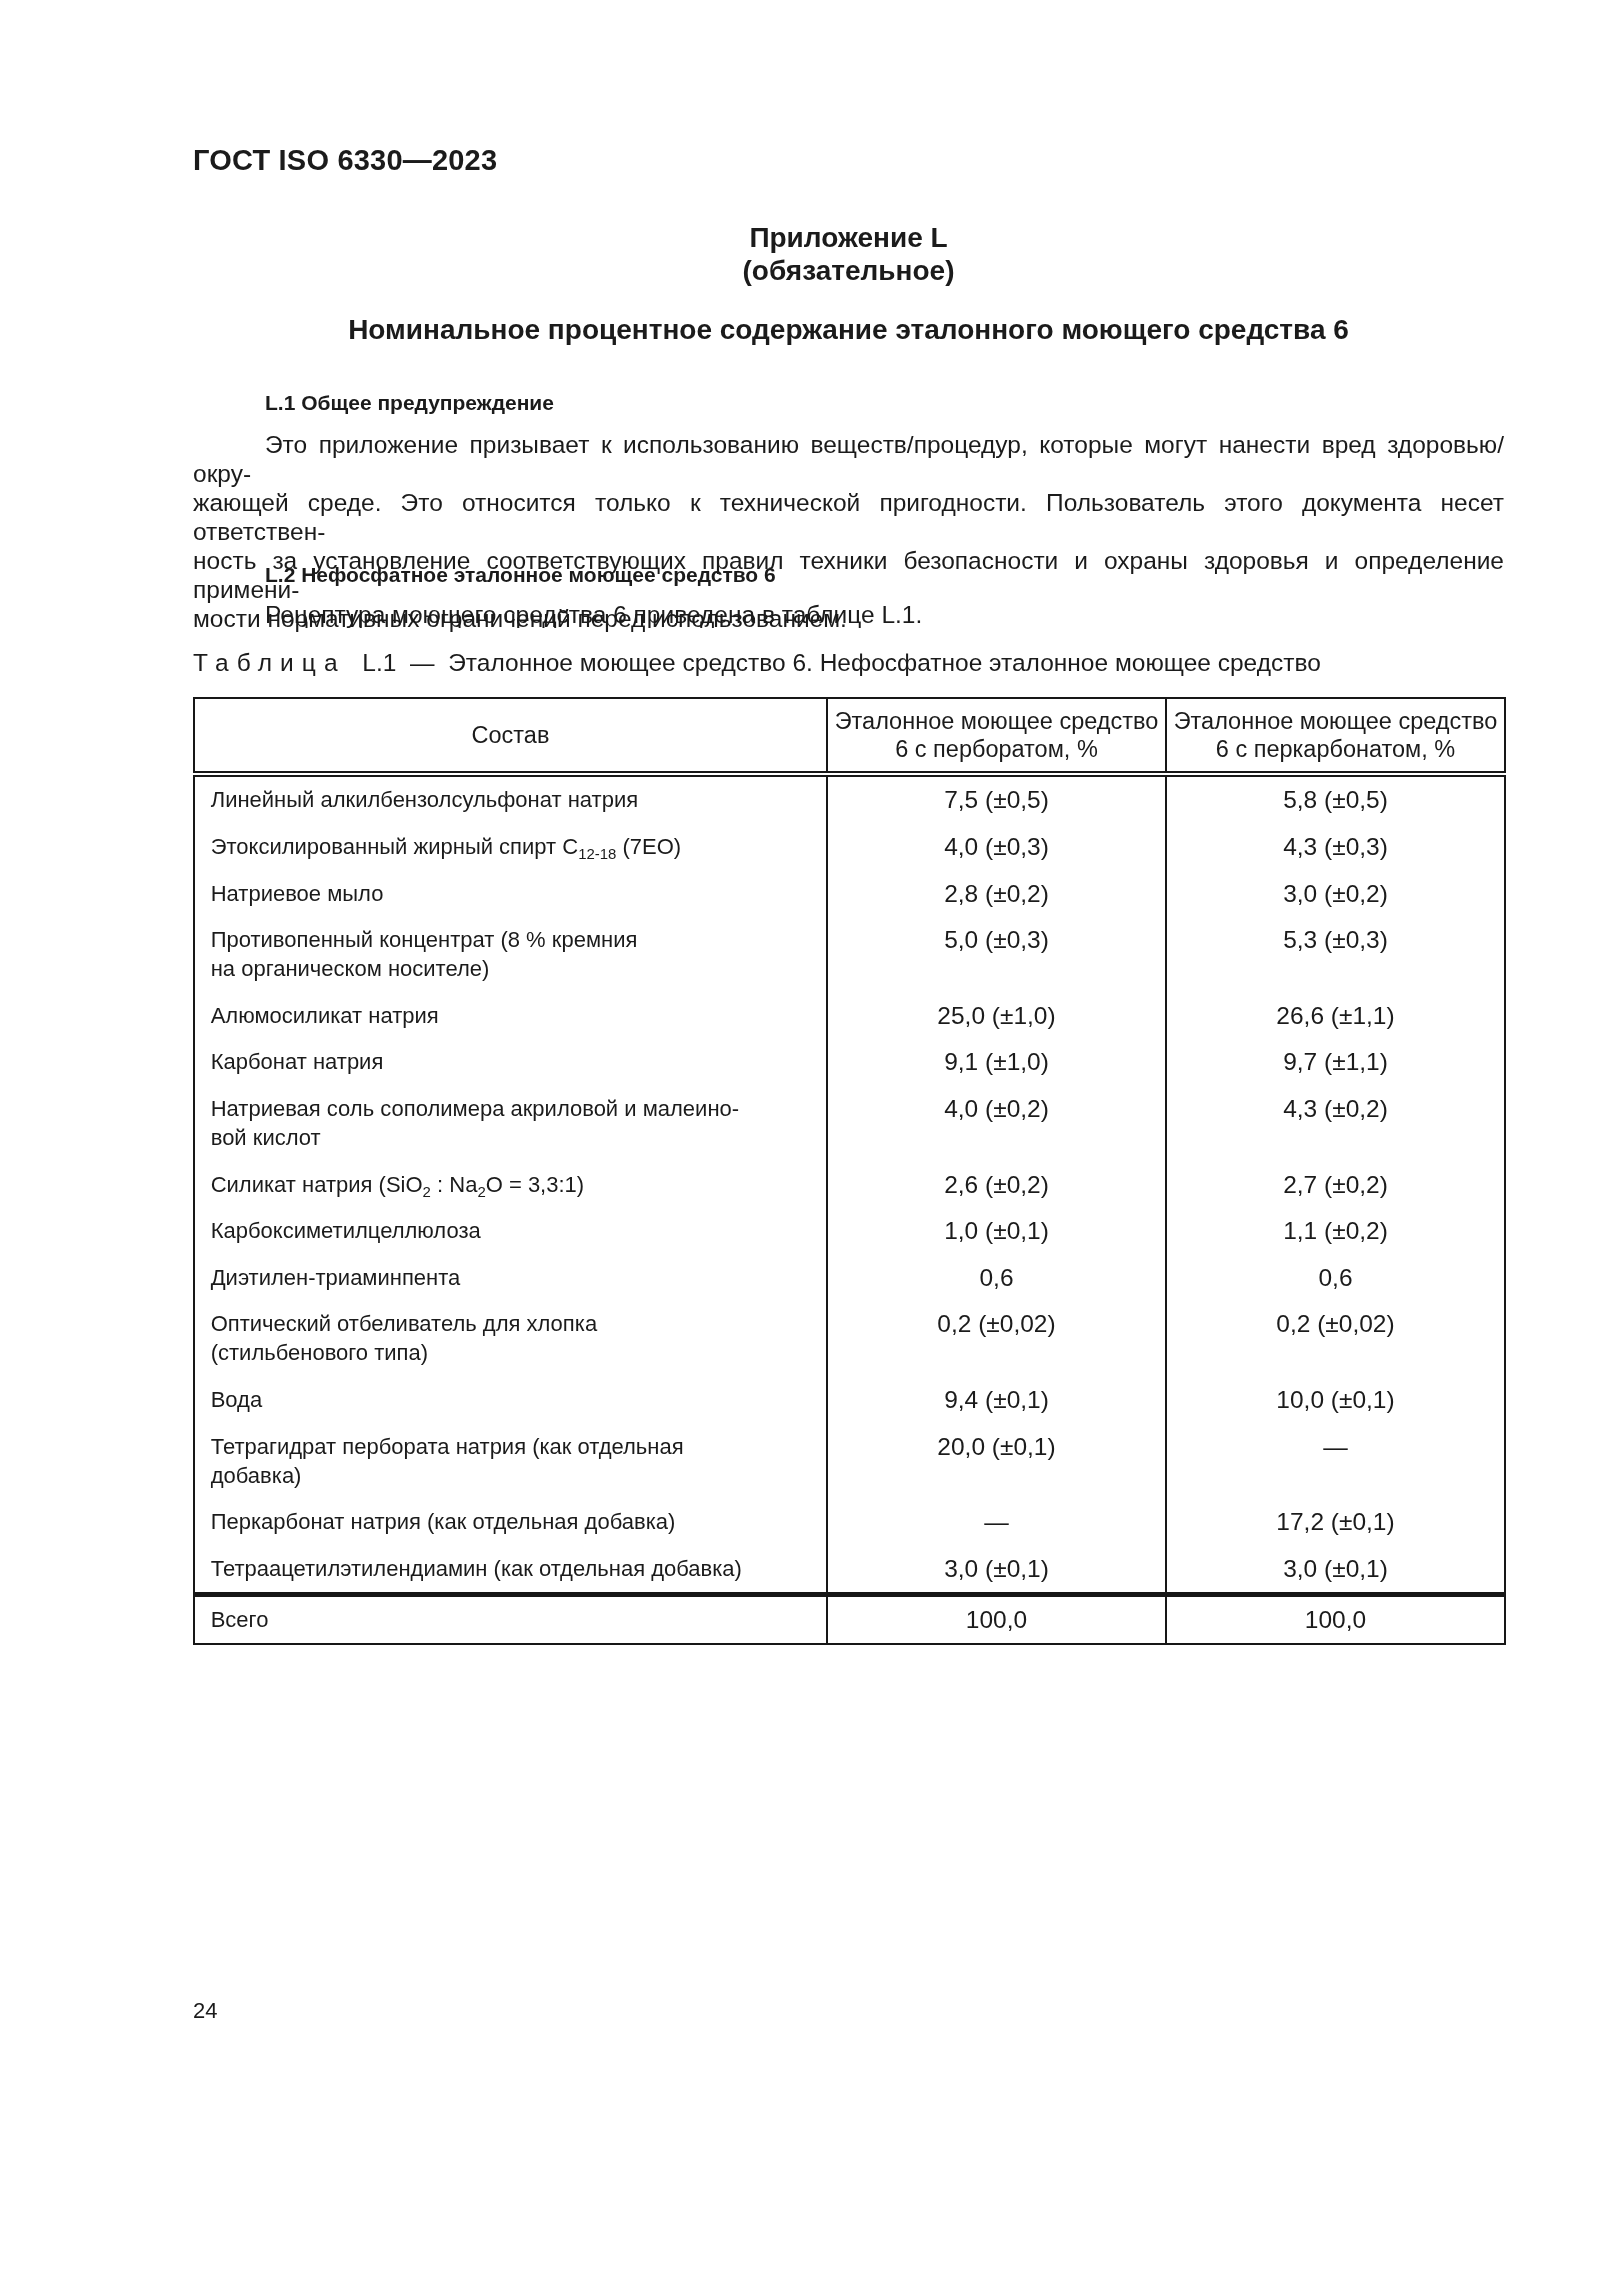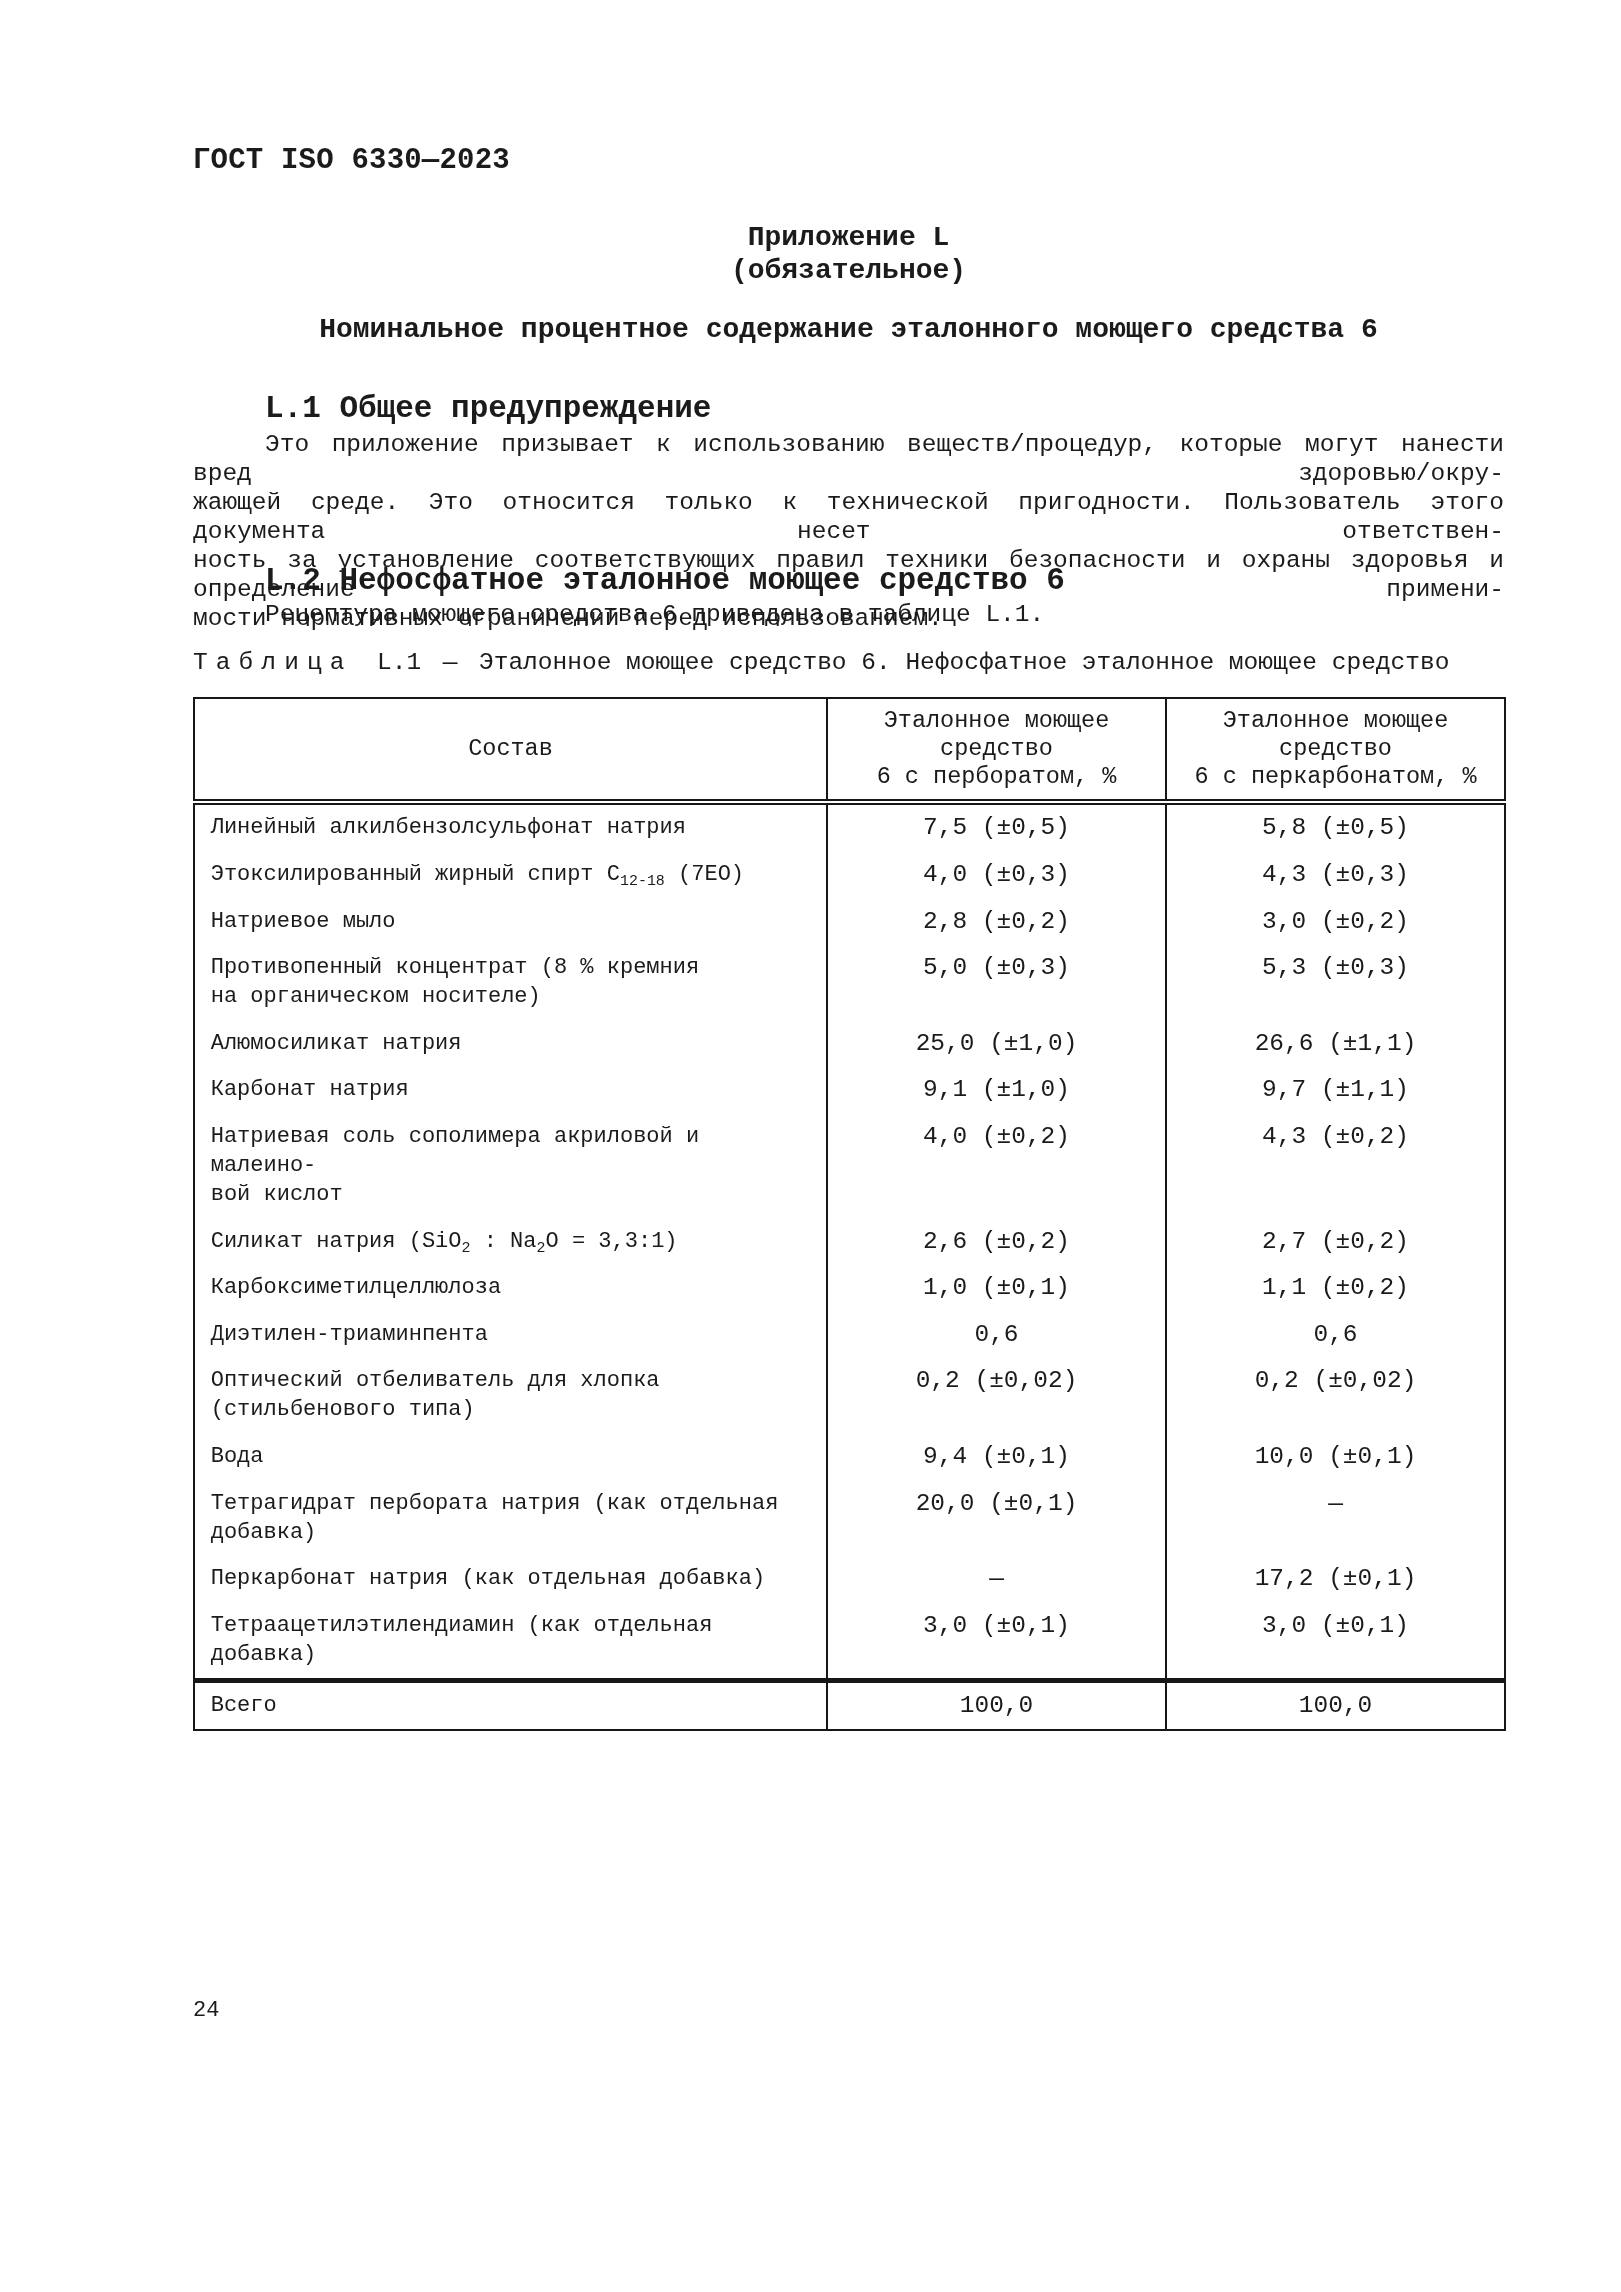--- a/index.html
+++ b/index.html
@@ -1,23 +1,23 @@
 <!DOCTYPE html>
 <html style="--text: #1b1b1b; --line: #171717; --bg: #ffffff;"><head>
 <meta charset="utf-8">
 <style>
   html,body{margin:0;padding:0;background:#e8e8e8}
   :root{--text:#1b1b1b;--line:#171717;--bg:#ffffff}
   .page{position:relative;width:1621px;height:2293px;background:var(--bg);
-        font-family:Liberation Mono, monospace;color:var(--text);overflow:hidden;margin:0 auto}
+        font-family:Liberation Sans, sans-serif;color:var(--text);overflow:hidden;margin:0 auto}
   .abs{position:absolute;left:193px;width:1311px}
   .doc-header{top:144px;font-size:29px;font-weight:bold;letter-spacing:0.2px}
   .appendix{top:221px;text-align:center;font-size:28px;font-weight:bold;line-height:33px}
   .title{top:314px;text-align:center;font-size:28px;font-weight:bold}
-  .sec-heading{font-size:31px;font-weight:bold;padding-left:72px;box-sizing:border-box}
+  .sec-heading{font-size:21px;font-weight:bold;padding-left:72px;box-sizing:border-box}
   .h-l1{top:391px}
   .h-l2{top:563px}
   .para{top:430px;font-size:24.5px;line-height:29px}
   .pline{text-align:justify;text-align-last:justify}
   .pline.first{text-indent:72px}
   .pline.last{text-align-last:left}
   .recipe{top:601px;font-size:24.5px;padding-left:72px;box-sizing:border-box}
   .caption{top:649px;font-size:24.5px}
   .cap-word{letter-spacing:.33em}
   .cap-num{margin-left:9.8px}

